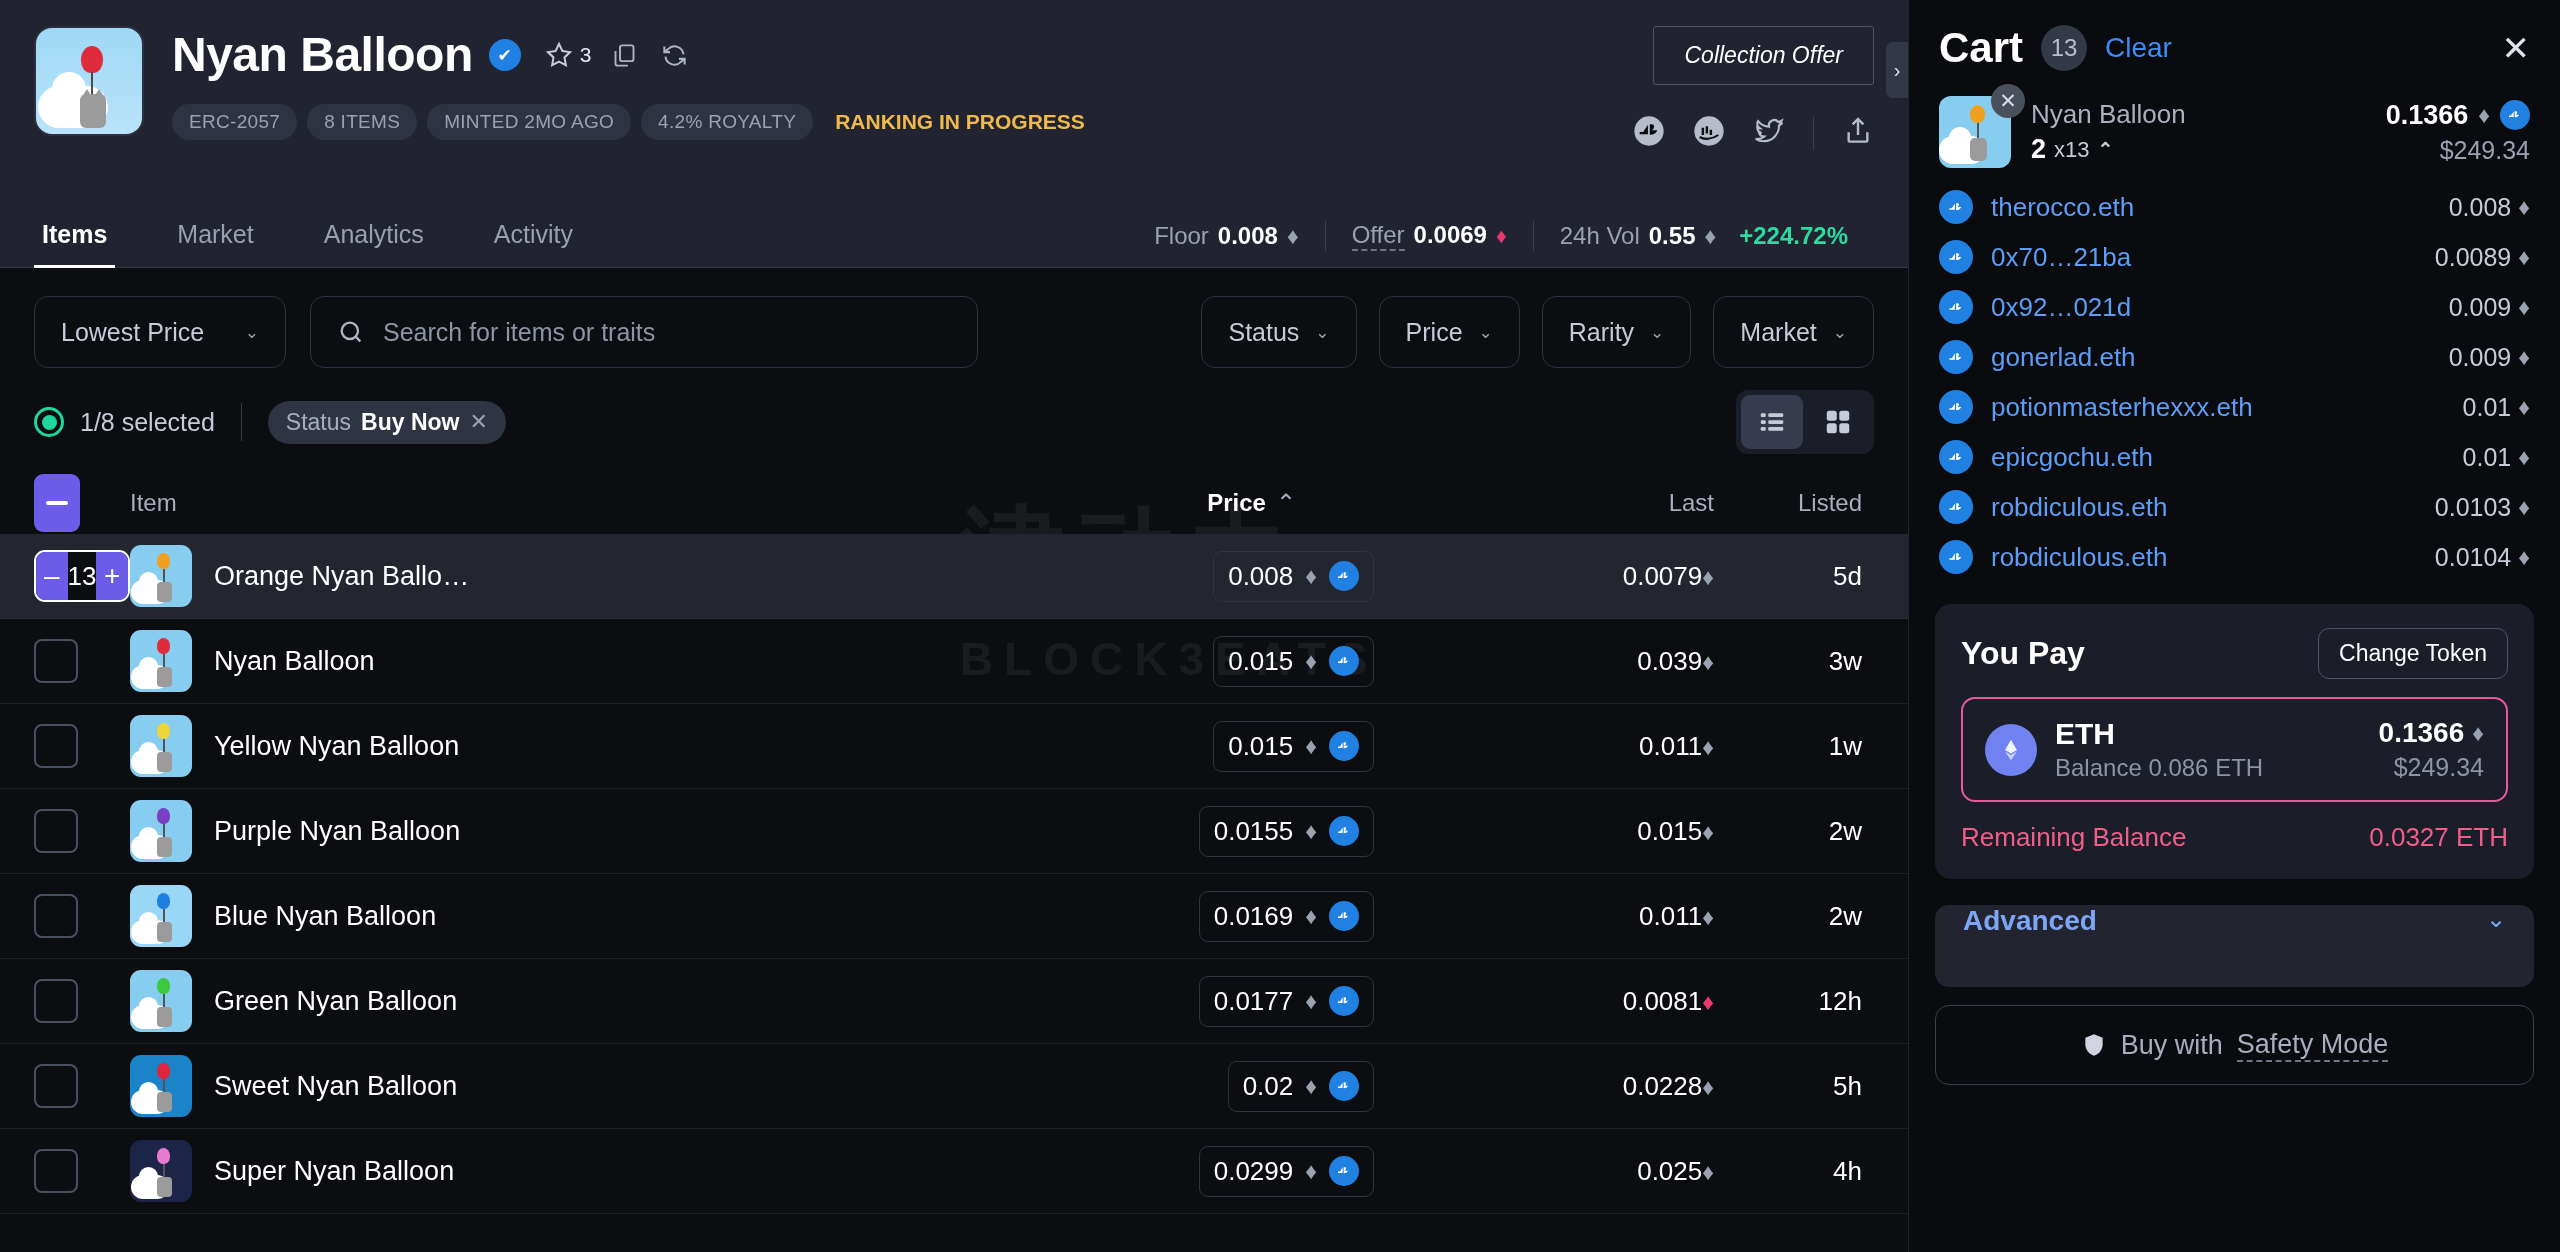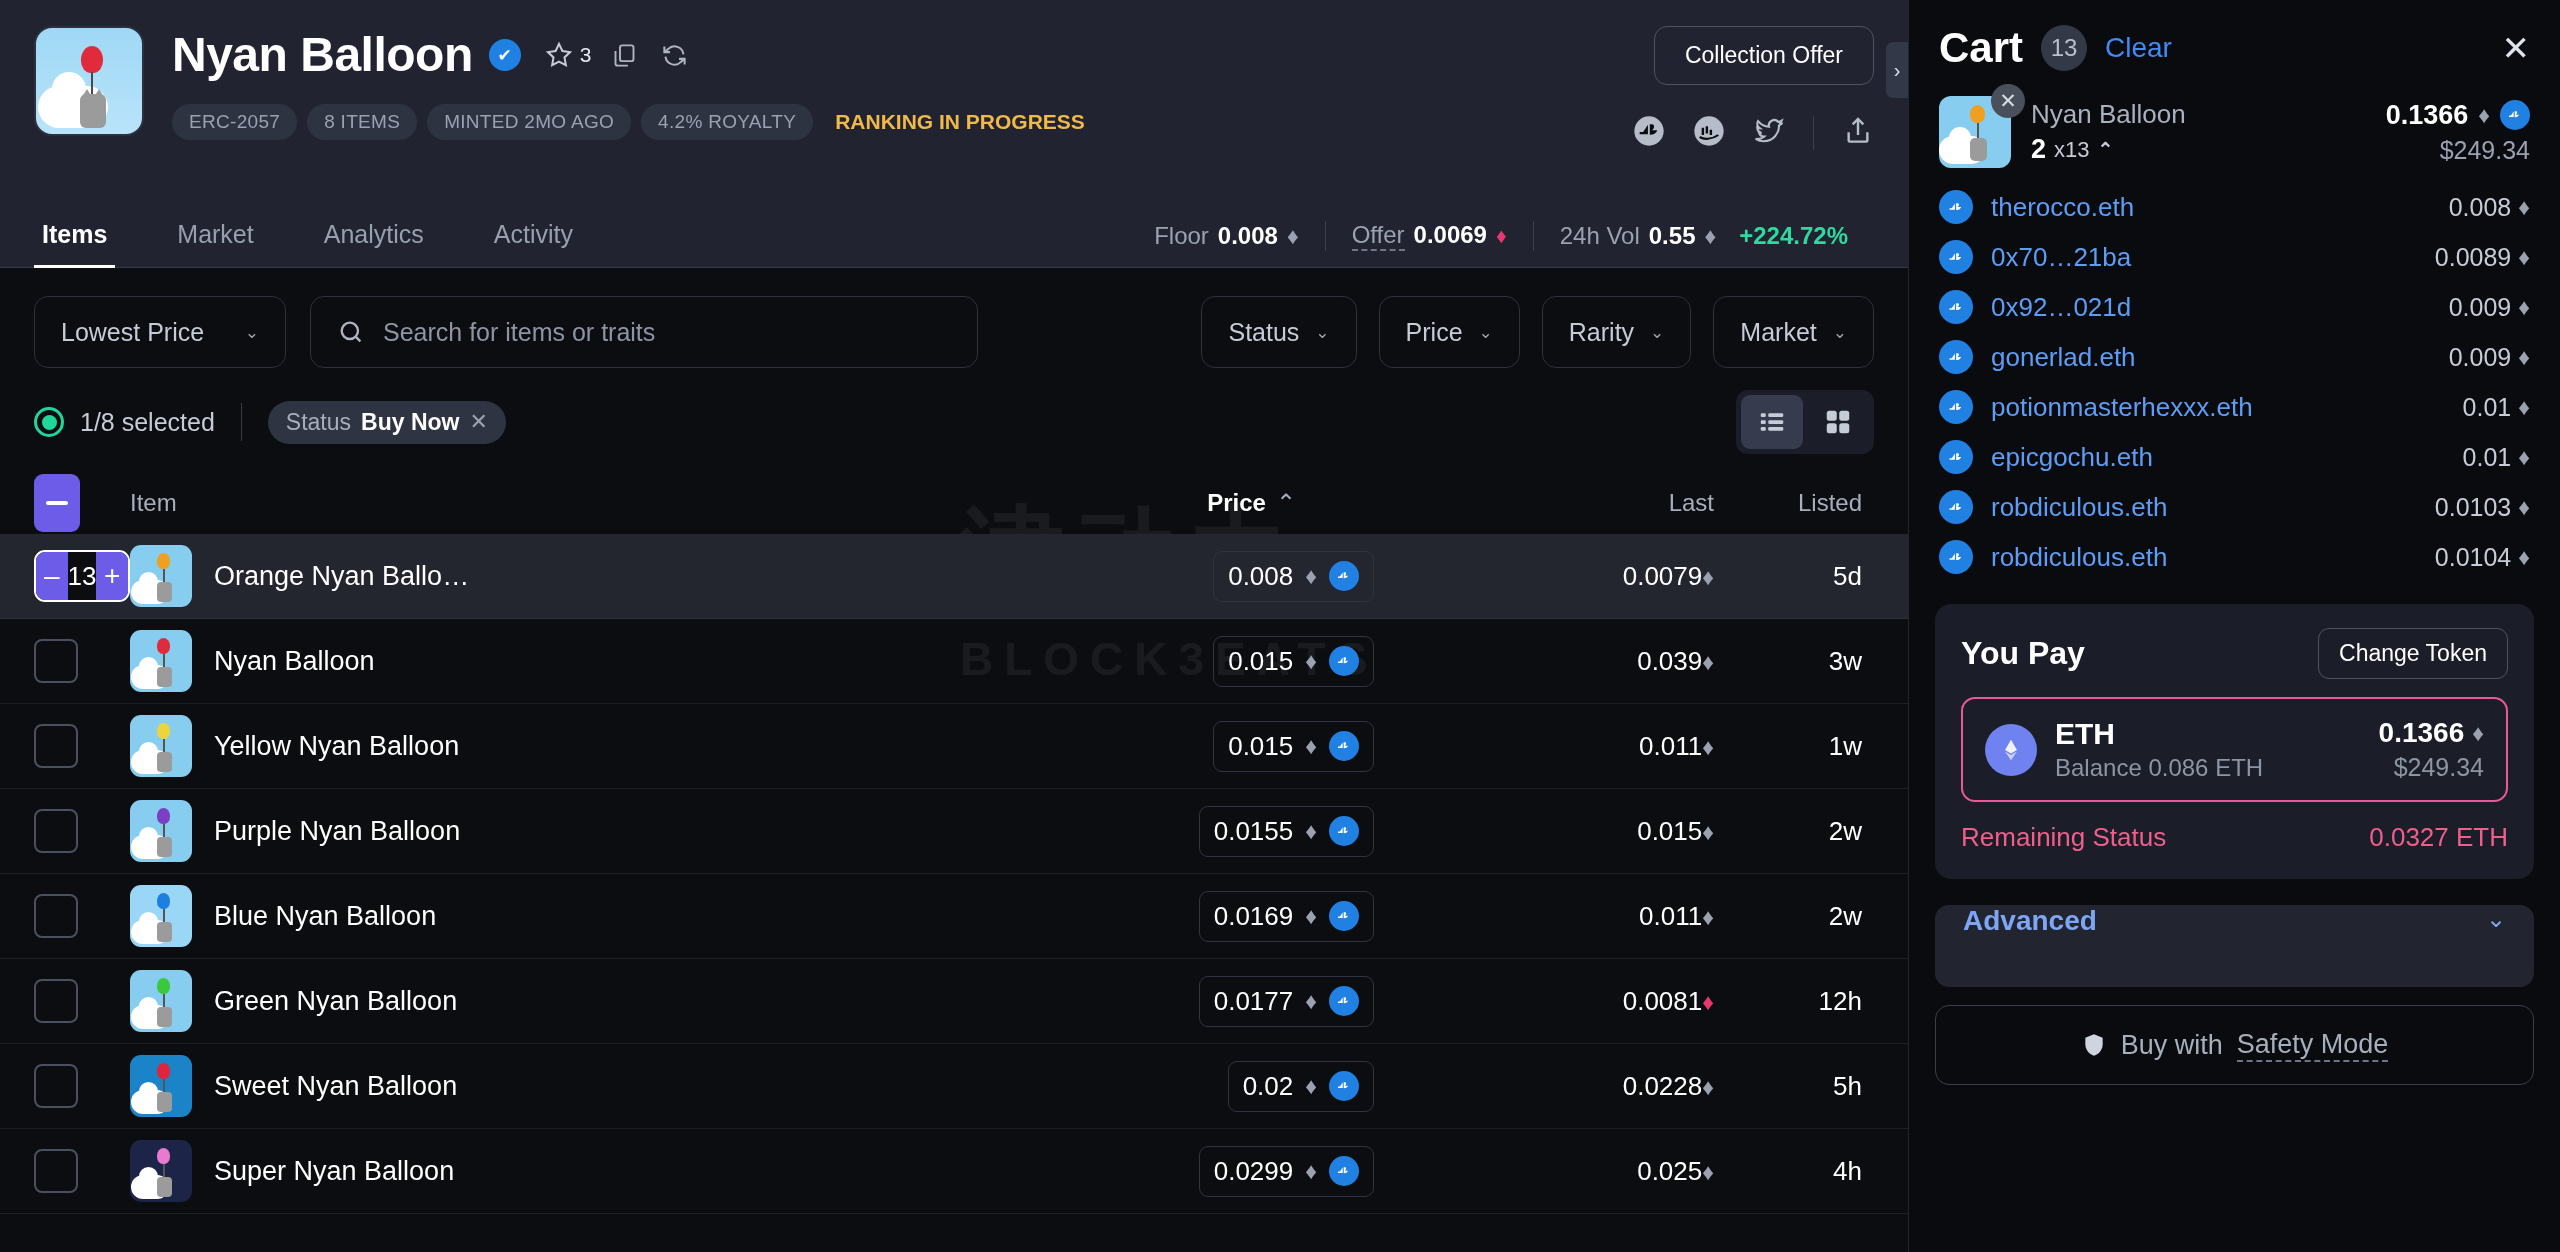--- a/index.html
+++ b/index.html
@@ -52,23 +52,24 @@
 
   .badges { display: flex; align-items: center; gap: 10px; margin-top: 24px; flex-wrap: nowrap;}
   .badge {
     background: #2e3342; color: #9aa1b1; border-radius: 20px;
     padding: 7px 17px; font-size: 19px; letter-spacing: .3px; white-space: nowrap;
   }
   .ranking { color: #f0b949; font-size: 21px; font-weight: 600; margin-left: 12px; white-space: nowrap;}
 
   .ch-right { position: absolute; right: 34px; top: 26px; display: flex; flex-direction: column; align-items: flex-end; }
   .collection-offer-btn {
-    border: 1px solid #4d5363; border-radius: 13px; background: transparent;
+    border: 1px solid #4d5363; border-radius: 3px; background: transparent;
     color: #fff; font-size: 23px; padding: 15px 30px; cursor: pointer;
     font-family: inherit;
+    font-style: italic;
   }
   .social-row { display: flex; align-items: center; gap: 28px; margin-top: 30px; }
   .social-row svg { width: 32px; height: 32px; }
   .social-ic { color: #b6bcc9; cursor:pointer; }
   .vdiv { width: 1px; height: 34px; background: #3b4050; }
 
   .chev-tab {
     position: absolute; right: 0; top: 42px;
     width: 22px; height: 56px; background: #333848;
     border-radius: 7px 0 0 7px; display: flex; align-items: center; justify-content: center;
@@ -881,21 +882,21 @@
         </div>
         <div class="tb-right">
           <div class="tb-amt">
             <span>0.1366</span>
             <span class="eth-g">♦</span>
           </div>
           <div class="tb-usd">$249.34</div>
         </div>
       </div>
       <div class="rem-row">
-        <span>Remaining Status</span>
+        <span>Remaining Balance</span>
         <span class="r">0.0327 ETH</span>
       </div>
     </div>
 
     <div class="advanced">
       <span class="adv-label">Advanced</span>
       <span class="adv-chev">⌄</span>
     </div>
 
 

